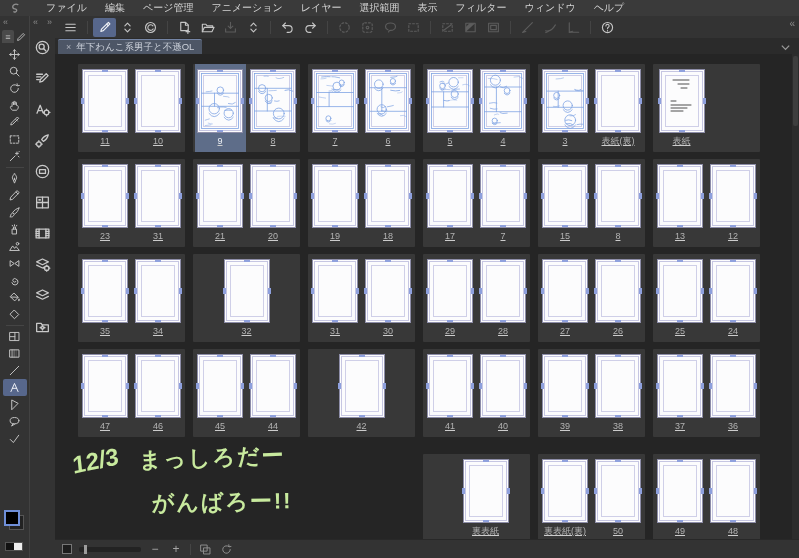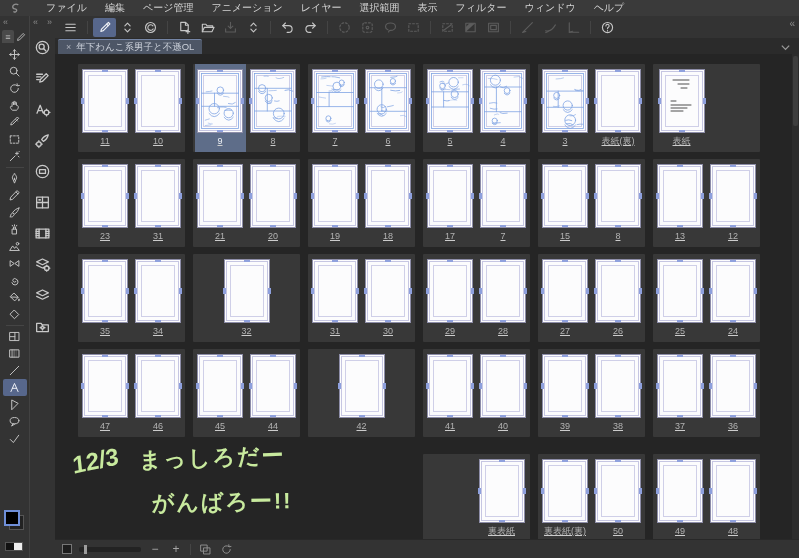--- a/index.html
+++ b/index.html
@@ -50,21 +50,21 @@
            font-size:9.5px;color:#ccd1da;cursor:pointer;white-space:nowrap;}
   #doc-tab .close{color:#aeb3bd;font-size:9px;}
   #tab-overflow{position:absolute;right:8px;bottom:2px;color:#9a9a9a;width:11px;height:9px;}
   
   #canvas{flex:1;position:relative;background:#252525;overflow:hidden;}
   #grid{position:absolute;left:23px;top:10px;display:flex;flex-direction:column;gap:7px;text-decoration:underline;}
   .prow{display:flex;gap:8px;}
   .prow.gap-before{margin-top:10px;}
   .spread{width:107px;height:88px;background:#383838;border-radius:1px;display:flex;justify-content:center;gap:2px;}
   .spread.align-left{justify-content:flex-start;padding-left:3px;box-sizing:border-box;}
-  .spread.align-right{justify-content:flex-end;padding-right:3px;box-sizing:border-box;}
+  .spread.align-right{justify-content:flex-end;padding-right:19px;box-sizing:border-box;}
   .spread.empty{visibility:hidden;}
   .page-col{width:51px;display:flex;flex-direction:column;align-items:center;padding-top:5px;box-sizing:border-box;cursor:pointer;}
   .page-col.selected{background:#5e6d89;}
   .page{position:relative;width:46px;height:64px;background:#fcfcfd;border:1px solid #8d8da8;box-sizing:border-box;}
   .guide-outer{position:absolute;inset:1px;border:1px solid #c6c6e2;}
   .guide-inner{position:absolute;top:5px;bottom:5px;left:5px;right:5px;border:1px solid #cfcfe8;}
   .mark-top{position:absolute;top:0;left:50%;margin-left:-3px;width:6px;height:2px;background:#8fa1de;}
   .mark-bottom{position:absolute;bottom:0;left:50%;margin-left:-3px;width:6px;height:2px;background:#8fa1de;}
   .handle-left{position:absolute;left:-2px;top:50%;margin-top:-3px;width:3px;height:6px;background:#8ea0dd;}
   .handle-right{position:absolute;right:-2px;top:50%;margin-top:-3px;width:3px;height:6px;background:#8ea0dd;}

